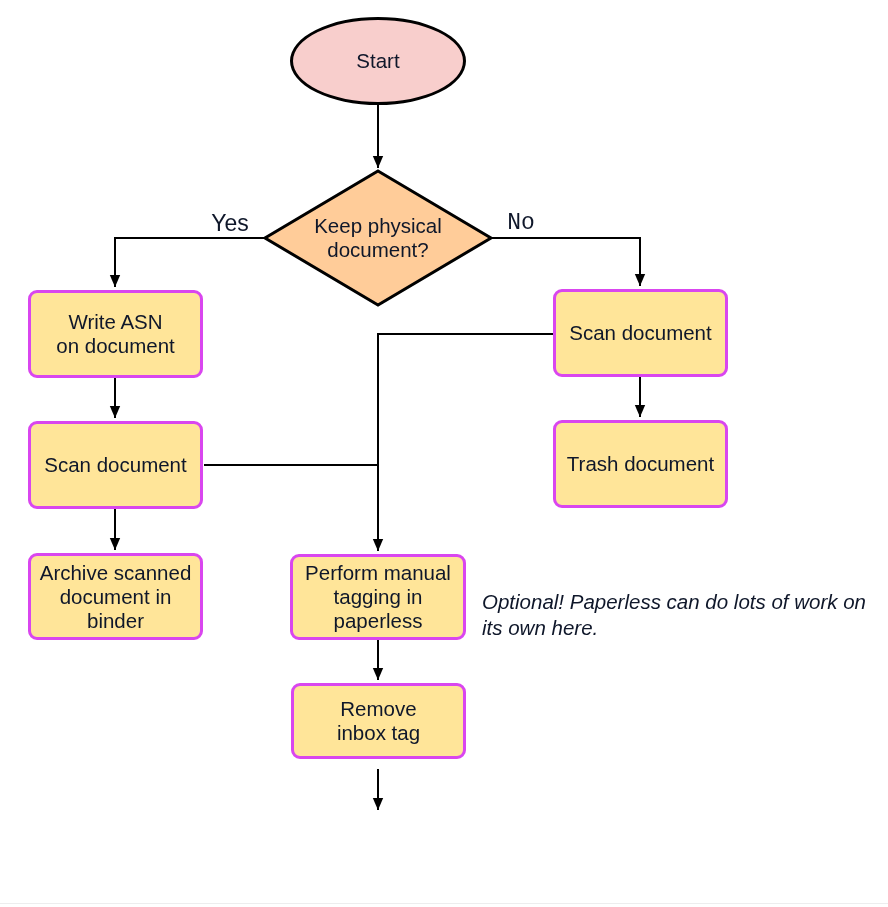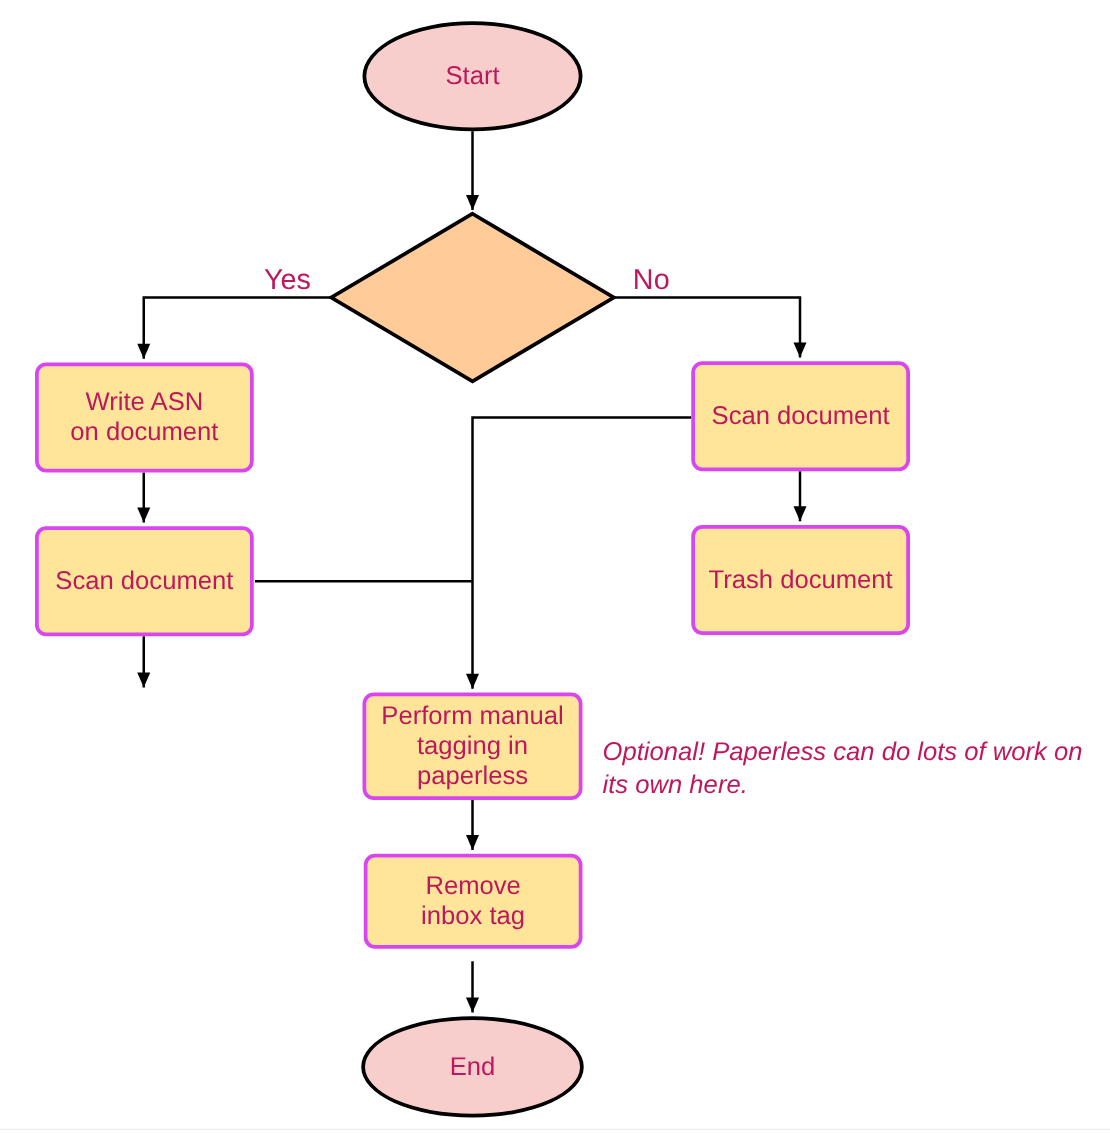--- a/index.html
+++ b/index.html
@@ -2,21 +2,21 @@
 <html><head>
 <meta charset="utf-8">
 <style>
   html, body { margin: 0; padding: 0; background: #ffffff; }
   .canvas {
     position: relative;
     width: 888px;
     height: 907px;
     background: #ffffff;
     font-family: "Liberation Sans", sans-serif;
-    color: #be185d;
+    color: #0f172a;
     overflow: hidden;
   }
   svg.wires { position: absolute; left: 0; top: 0; }
   .node {
     position: absolute;
     box-sizing: border-box;
     display: flex;
     align-items: center;
     justify-content: center;
     text-align: center;
@@ -68,21 +68,21 @@
   #node-write-asn  { left: 28px;  top: 290px; width: 175px; height: 88px; }
   #node-scan-left  { left: 28px;  top: 421px; width: 175px; height: 88px; }
   #node-archive    { left: 28px;  top: 553px; width: 175px; height: 87px; }
   #node-scan-right { left: 553px; top: 289px; width: 175px; height: 88px; }
   #node-trash      { left: 553px; top: 420px; width: 175px; height: 88px; }
   #node-tagging    { left: 290px; top: 554px; width: 176px; height: 86px; }
   #node-remove     { left: 291px; top: 683px; width: 175px; height: 76px; }
   #node-end        { left: 289px; top: 813px; width: 178px; height: 81px; }
   #decision-label  { left: 283px; top: 214px; width: 190px; height: 48px; }
   #label-yes       { left: 200px; top: 211px; }
-  #label-no        { left: 491px; top: 211px; }
+  #label-no        { left: 491px; top: 211px; font-family: Liberation Mono, monospace; }
   #optional-note   { left: 482px; top: 589px; width: 410px; }
 </style>
 </head>
 <body>
 
 <div class="canvas">
 
   <svg class="wires" width="888" height="907" viewBox="0 0 888 907">
     <defs>
       <marker id="arrowhead" markerUnits="userSpaceOnUse" markerWidth="16" markerHeight="16" viewBox="0 0 16 16" refX="14" refY="8" orient="auto">
@@ -101,42 +101,46 @@
       <path d="M204,465 L378,465"></path>
       <path d="M378,640 L378,680" marker-end="url(#arrowhead)"></path>
       <path d="M378,769 L378,810" marker-end="url(#arrowhead)"></path>
     </g>
 
     <polygon points="378,171 491,238 378,305 265,238" fill="#FFCC99" stroke="#000000" stroke-width="3"></polygon>
   </svg>
 
   <div id="node-start" class="node terminal">Start</div>
 
+  <div id="decision-label" class="decision-label">Keep physical
+document?</div>
 
   <div id="label-yes" class="edge-label">Yes</div>
 
   <div id="label-no" class="edge-label">No</div>
 
   <div id="node-write-asn" class="node process">Write ASN
 on document</div>
 
   <div id="node-scan-left" class="node process">Scan document</div>
 
+  <div id="node-archive" class="node process">Archive scanned
+document in
+binder</div>
 
   <div id="node-scan-right" class="node process">Scan document</div>
 
   <div id="node-tagging" class="node process">Perform manual
 tagging in
 paperless</div>
 
   <div id="node-trash" class="node process">Trash document</div>
 
   <div id="optional-note" class="note">Optional! Paperless can do lots of work on
 its own here.</div>
 
   <div id="node-remove" class="node process">Remove
 inbox tag</div>
 
-  <div id="node-end" class="node terminal">End</div>
 
   <div class="bottom-rule"></div>
 
 </div>
 
 </body></html>

